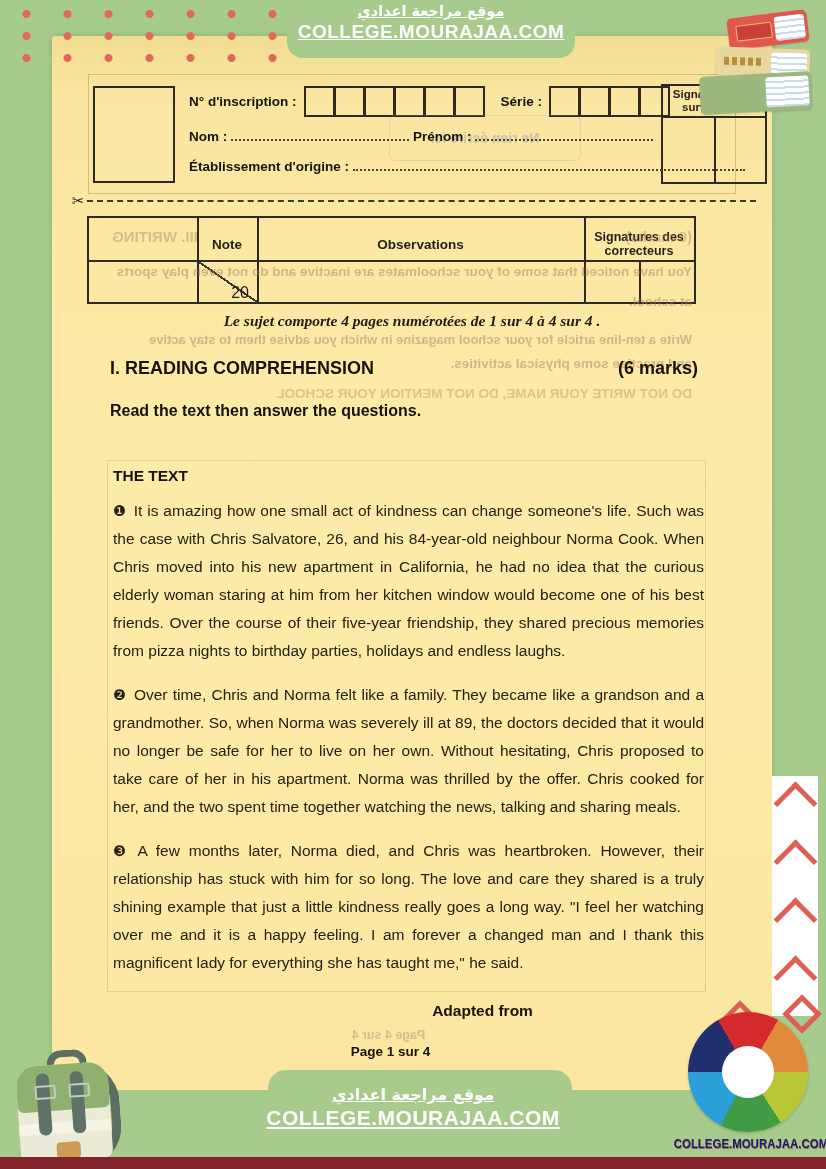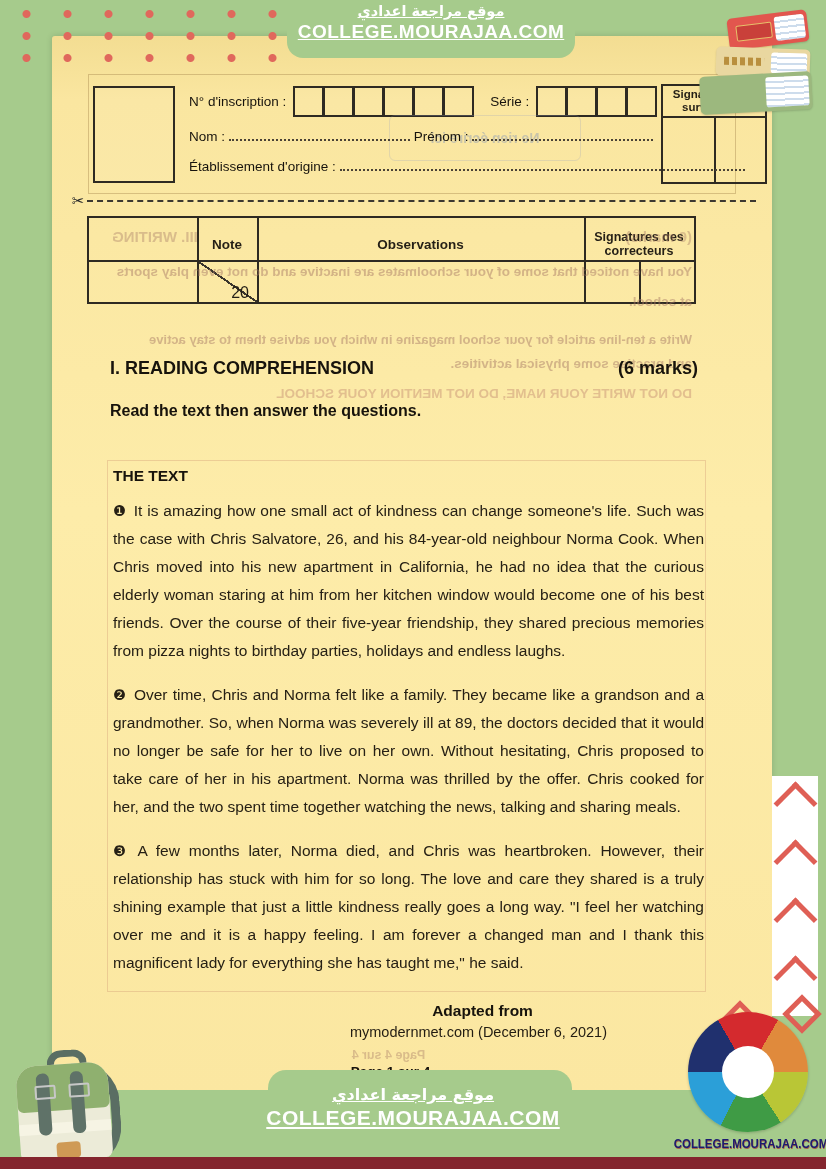--- a/index.html
+++ b/index.html
@@ -13,21 +13,21 @@
 
   
   .paper{position:absolute;left:52px;top:36px;width:720px;height:1058px;z-index:2;
     background:linear-gradient(180deg,#f3dd92 0%,#fae6a0 6%,#fdeca9 45%,#fbe7a1 100%);
     box-shadow:0 0 6px rgba(0,0,0,.15);border-radius:3px;color:#241f16;}
 
   
   .formframe{position:absolute;left:36px;top:38px;width:646px;height:118px;
     border:1px solid rgba(150,115,60,.35);}
   .photobox{position:absolute;left:4px;top:11px;width:78px;height:93px;border:2px solid #2e2a22;background:rgba(255,255,255,.06);}
-  .flabel{font-weight:normal;font-size:13.5px;color:#17130d;}
+  .flabel{font-weight:bold;font-size:13.5px;color:#17130d;}
   .row1{position:absolute;left:100px;top:11px;display:flex;align-items:center;}
   .cells{display:flex;margin-left:7px;}
   .cell{width:27px;height:27px;border:2px solid #2e2a22;border-left-width:1px;background:rgba(255,255,255,.05);}
   .cell:first-child{border-left-width:2px;}
   .serielab{margin-left:16px;}
   .survbox{position:absolute;left:572px;top:9px;width:102px;height:96px;border:2px solid #2e2a22;}
   .survhead{font-weight:bold;font-size:11.5px;text-align:center;line-height:1.15;padding-top:2px;border-bottom:2px solid #2e2a22;height:28px;}
   .survcols{position:absolute;left:50%;top:32px;bottom:0;width:0;border-left:2px solid #2e2a22;}
   .row2{position:absolute;left:100px;top:52px;width:468px;display:flex;align-items:flex-end;}
   .row3{position:absolute;left:100px;top:82px;width:560px;display:flex;align-items:flex-end;}
@@ -205,36 +205,36 @@
     <div class="ghost g-writing">
       <span>(6 marks)</span>
       <span>III. WRITING</span>
     </div>
     <div class="ghost g-line1">You have noticed that some of your schoolmates are inactive and do not even play sports</div>
     <div class="ghost g-line2">at school.</div>
     <div class="ghost g-line3">Write a ten-line article for your school magazine in which you advise them to stay active</div>
     <div class="ghost g-line4">and practise some physical activities.</div>
     <div class="ghost g-line5">DO NOT WRITE YOUR NAME, DO NOT MENTION YOUR SCHOOL</div>
 
+    <div class="notice">Le sujet comporte 4 pages numérotées de 1 sur 4 à 4 sur 4 .</div>
 
     <div class="sechead">
       <span>I. READING COMPREHENSION</span>
       <span>(6 marks)</span>
     </div>
     <div class="instruction">Read the text then answer the questions.</div>
 
     <div class="textcol">
       <div class="textbox">
         <div class="textlabel">THE TEXT</div>
         <p class="para"><span class="pnum">❶</span><span>It is amazing how one small act of kindness can change someone's life. Such was the case with Chris Salvatore, 26, and his 84-year-old neighbour Norma Cook. When Chris moved into his new apartment in California, he had no idea that the curious elderly woman staring at him from her kitchen window would become one of his best friends. Over the course of their five-year friendship, they shared precious memories from pizza nights to birthday parties, holidays and endless laughs.</span></p>
         <p class="para"><span class="pnum">❷</span><span>Over time, Chris and Norma felt like a family. They became like a grandson and a grandmother. So, when Norma was severely ill at 89, the doctors decided that it would no longer be safe for her to live on her own. Without hesitating, Chris proposed to take care of her in his apartment. Norma was thrilled by the offer. Chris cooked for her, and the two spent time together watching the news, talking and sharing meals.</span></p>
         <p class="para"><span class="pnum">❸</span><span>A few months later, Norma died, and Chris was heartbroken. However, their relationship has stuck with him for so long. The love and care they shared is a truly shining example that just a little kindness really goes a long way. "I feel her watching over me and it is a happy feeling. I am forever a changed man and I thank this magnificent lady for everything she has taught me," he said.</span></p>
       </div>
       <div class="srcline1">Adapted from</div>
-      <div class="srcline2">mymodernmet.com (December 6, 2021)</div>
       <div class="gpage">Page 4 sur 4</div>
       <div class="pagenum">Page 1 sur 4</div>
     </div>
   </div>
 
   <div class="header-tab">
     <div class="site-ar">موقع مراجعة اعدادي</div>
     <div class="site-url">COLLEGE.MOURAJAA.COM</div>
   </div>
 

